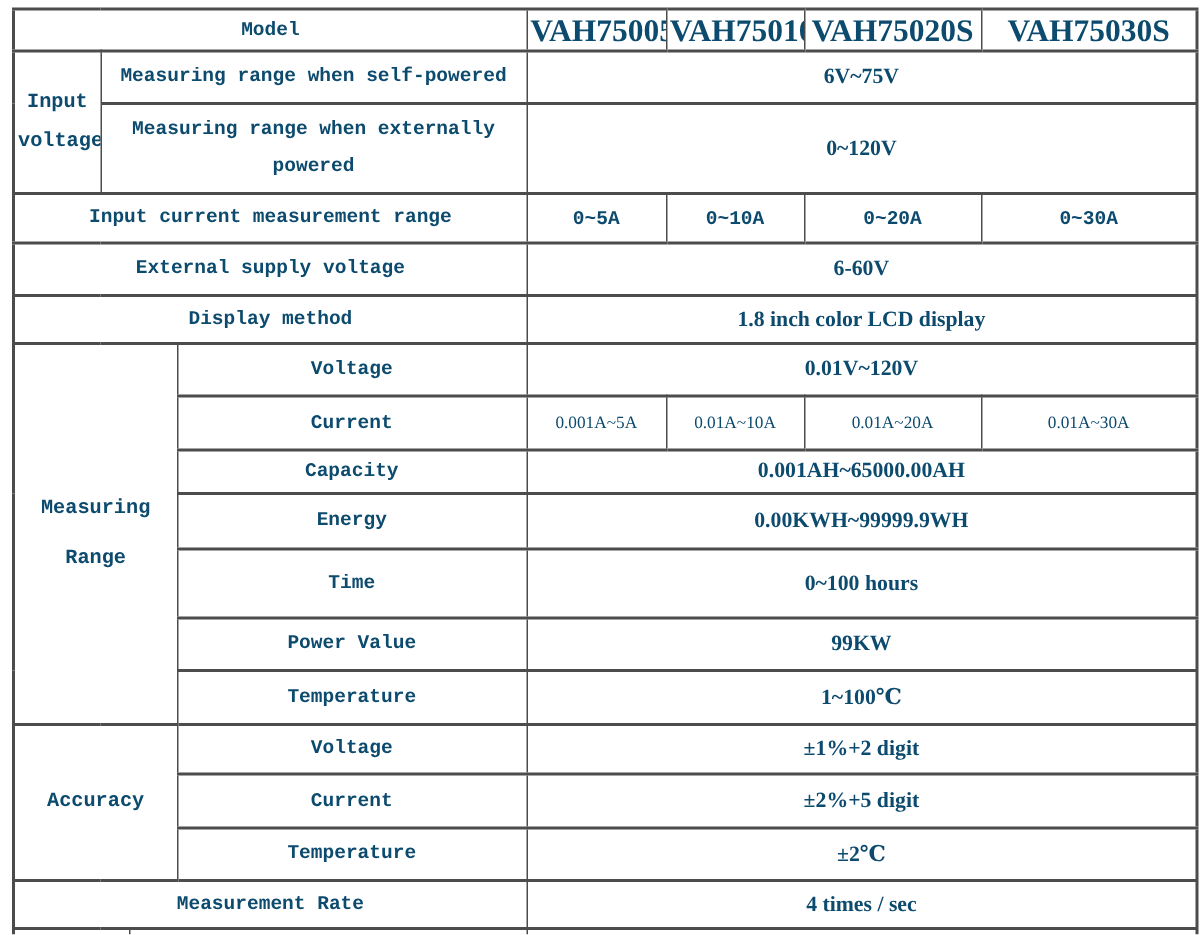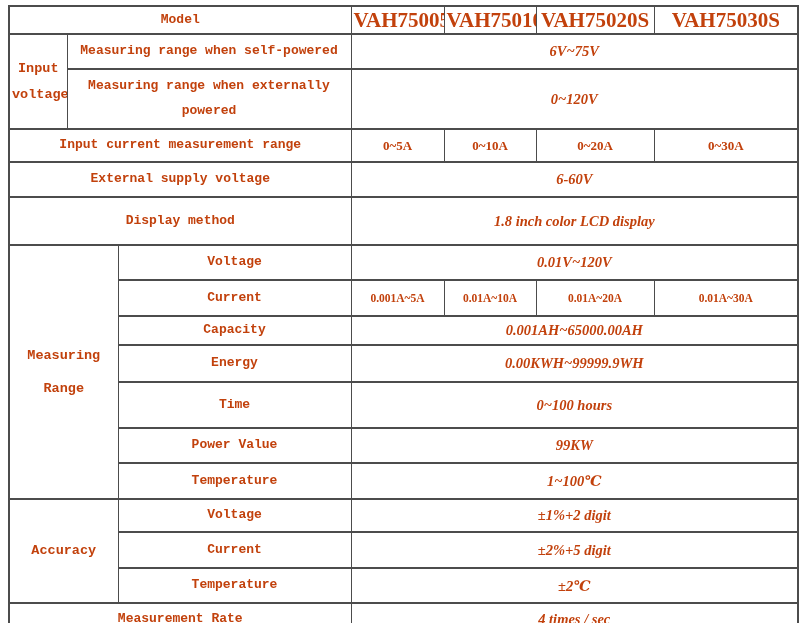--- a/index.html
+++ b/index.html
@@ -20,21 +20,21 @@
     table-layout: fixed;
     border: 2px solid #4c4c4c;
   }
   table.spec td {
     border: 1px solid #4c4c4c;
     border-top-width: 2px;
     border-bottom-width: 2px;
     text-align: center;
     vertical-align: middle;
     padding: 0 2px;
-    color: #c2410c;
+    color: #0c4a6e;
     overflow: hidden;
   }
   td.bL2 { border-left-width: 2px; }
   
   .lbl {
     font-family: "Liberation Mono", "DejaVu Sans Mono", monospace;
     font-weight: bold;
     font-size: 13px;
     line-height: 1.9;
   }
@@ -43,35 +43,34 @@
     font-weight: bold;
     font-size: 13.5px;
     line-height: 1.9;
   }
   .grp-tall { line-height: 2.45; }
   
   .val {
     font-family: "Liberation Serif", "DejaVu Serif", serif;
     font-weight: bold;
     font-size: 14.5px;
-    font-style: italic;
   }
   .model {
     font-family: "Liberation Serif", "DejaVu Serif", serif;
     font-weight: bold;
     font-size: 21px;
   }
   .val-md {
-    font-family: Liberation Serif, serif;
+    font-family: Liberation Mono, monospace;
     font-weight: bold;
     font-size: 13px;
   }
   .val-sm {
     font-family: "Liberation Serif", "DejaVu Serif", serif;
-    font-weight: bold;
+    font-weight: normal;
     font-size: 11.5px;
   }
 </style>
 </head>
 <body>
 
 <div class="page">
   <table class="spec">
     <colgroup>
       <col style="width:58px">
@@ -110,21 +109,21 @@
       <td class="val-md">0~10A</td>
       <td class="val-md">0~20A</td>
       <td class="val-md">0~30A</td>
     </tr>
 
     <tr style="height:35px">
       <td class="lbl" colspan="4">External supply voltage</td>
       <td class="val bL2" colspan="4">6-60V</td>
     </tr>
 
-    <tr style="height:48px">
+    <tr style="height:32px">
       <td class="lbl" colspan="4">Display method</td>
       <td class="val bL2" colspan="4">1.8 inch color LCD display</td>
     </tr>
 
     <tr style="height:35px">
       <td class="grp grp-tall" rowspan="7" colspan="3">Measuring Range</td>
       <td class="lbl">Voltage</td>
       <td class="val bL2" colspan="4">0.01V~120V</td>
     </tr>
     <tr style="height:36px">

